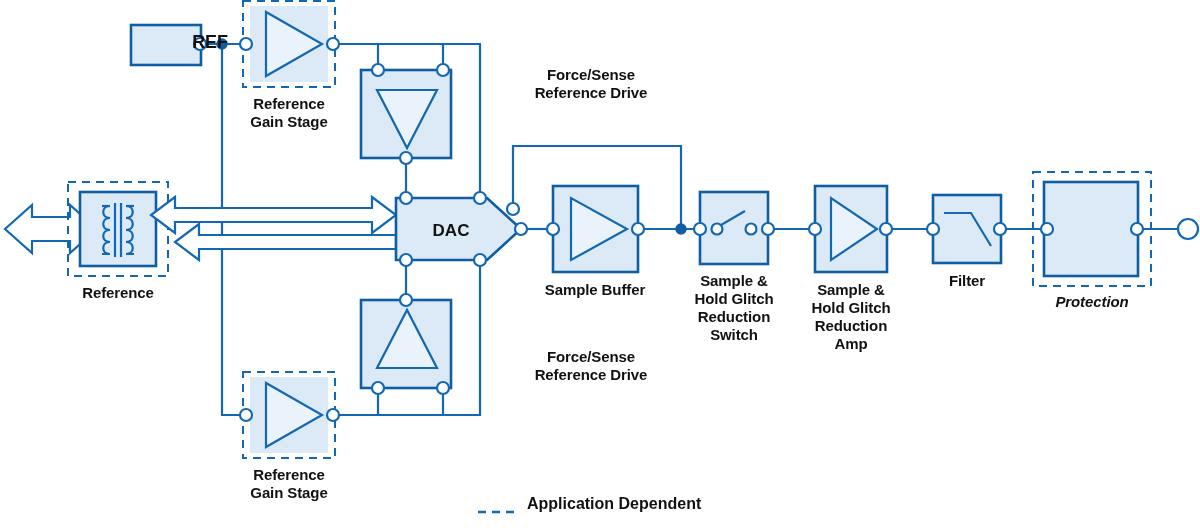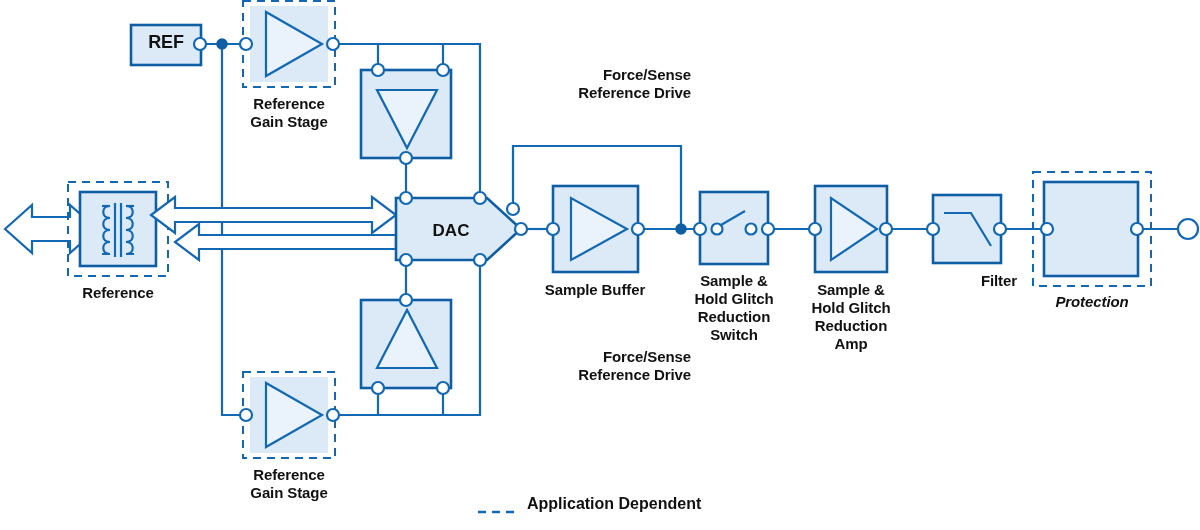--- a/index.html
+++ b/index.html
@@ -10,21 +10,21 @@
     position:absolute;
     font-family:"Liberation Sans", sans-serif;
     font-size:15px;
     font-weight:700;
     color:#111111;
     line-height:18px;
     text-align:center;
     white-space:pre-line;
     letter-spacing:-0.1px;
   }
-  .lbl.left-al{text-align:right;}
+  .lbl.left-al{text-align:center;}
   .legend-text{
     position:absolute;
     font-family:"Liberation Sans", sans-serif;
     font-size:16px;
     font-weight:700;
     color:#111111;
     left:527px;
     top:495px;
     white-space:nowrap;
   }
@@ -249,21 +249,21 @@
   <div class="lbl" style="left:678px;top:272px;width:112px;">Sample &amp;
 Hold Glitch
 Reduction
 Switch</div>
 
   <div class="lbl" style="left:795px;top:281px;width:112px;">Sample &amp;
 Hold Glitch
 Reduction
 Amp</div>
 
-  <div class="lbl" style="left:917px;top:272px;width:100px;text-align:right;">Filter</div>
+  <div class="lbl" style="left:917px;top:272px;width:100px;">Filter</div>
 
   <div class="lbl" style="left:1032px;top:293px;width:120px;font-style:italic;">Protection</div>
 
   <div class="legend-text">Application Dependent</div>
 
-  <div class="lbl" style="left:131px;top:33px;width:70px;font-size:18px;">REF</div>
+  <div class="lbl" style="left:131px;top:33px;width:70px;font-size:18px;padding-left:44px;">REF</div>
 
 </div>
 
 </body></html>

